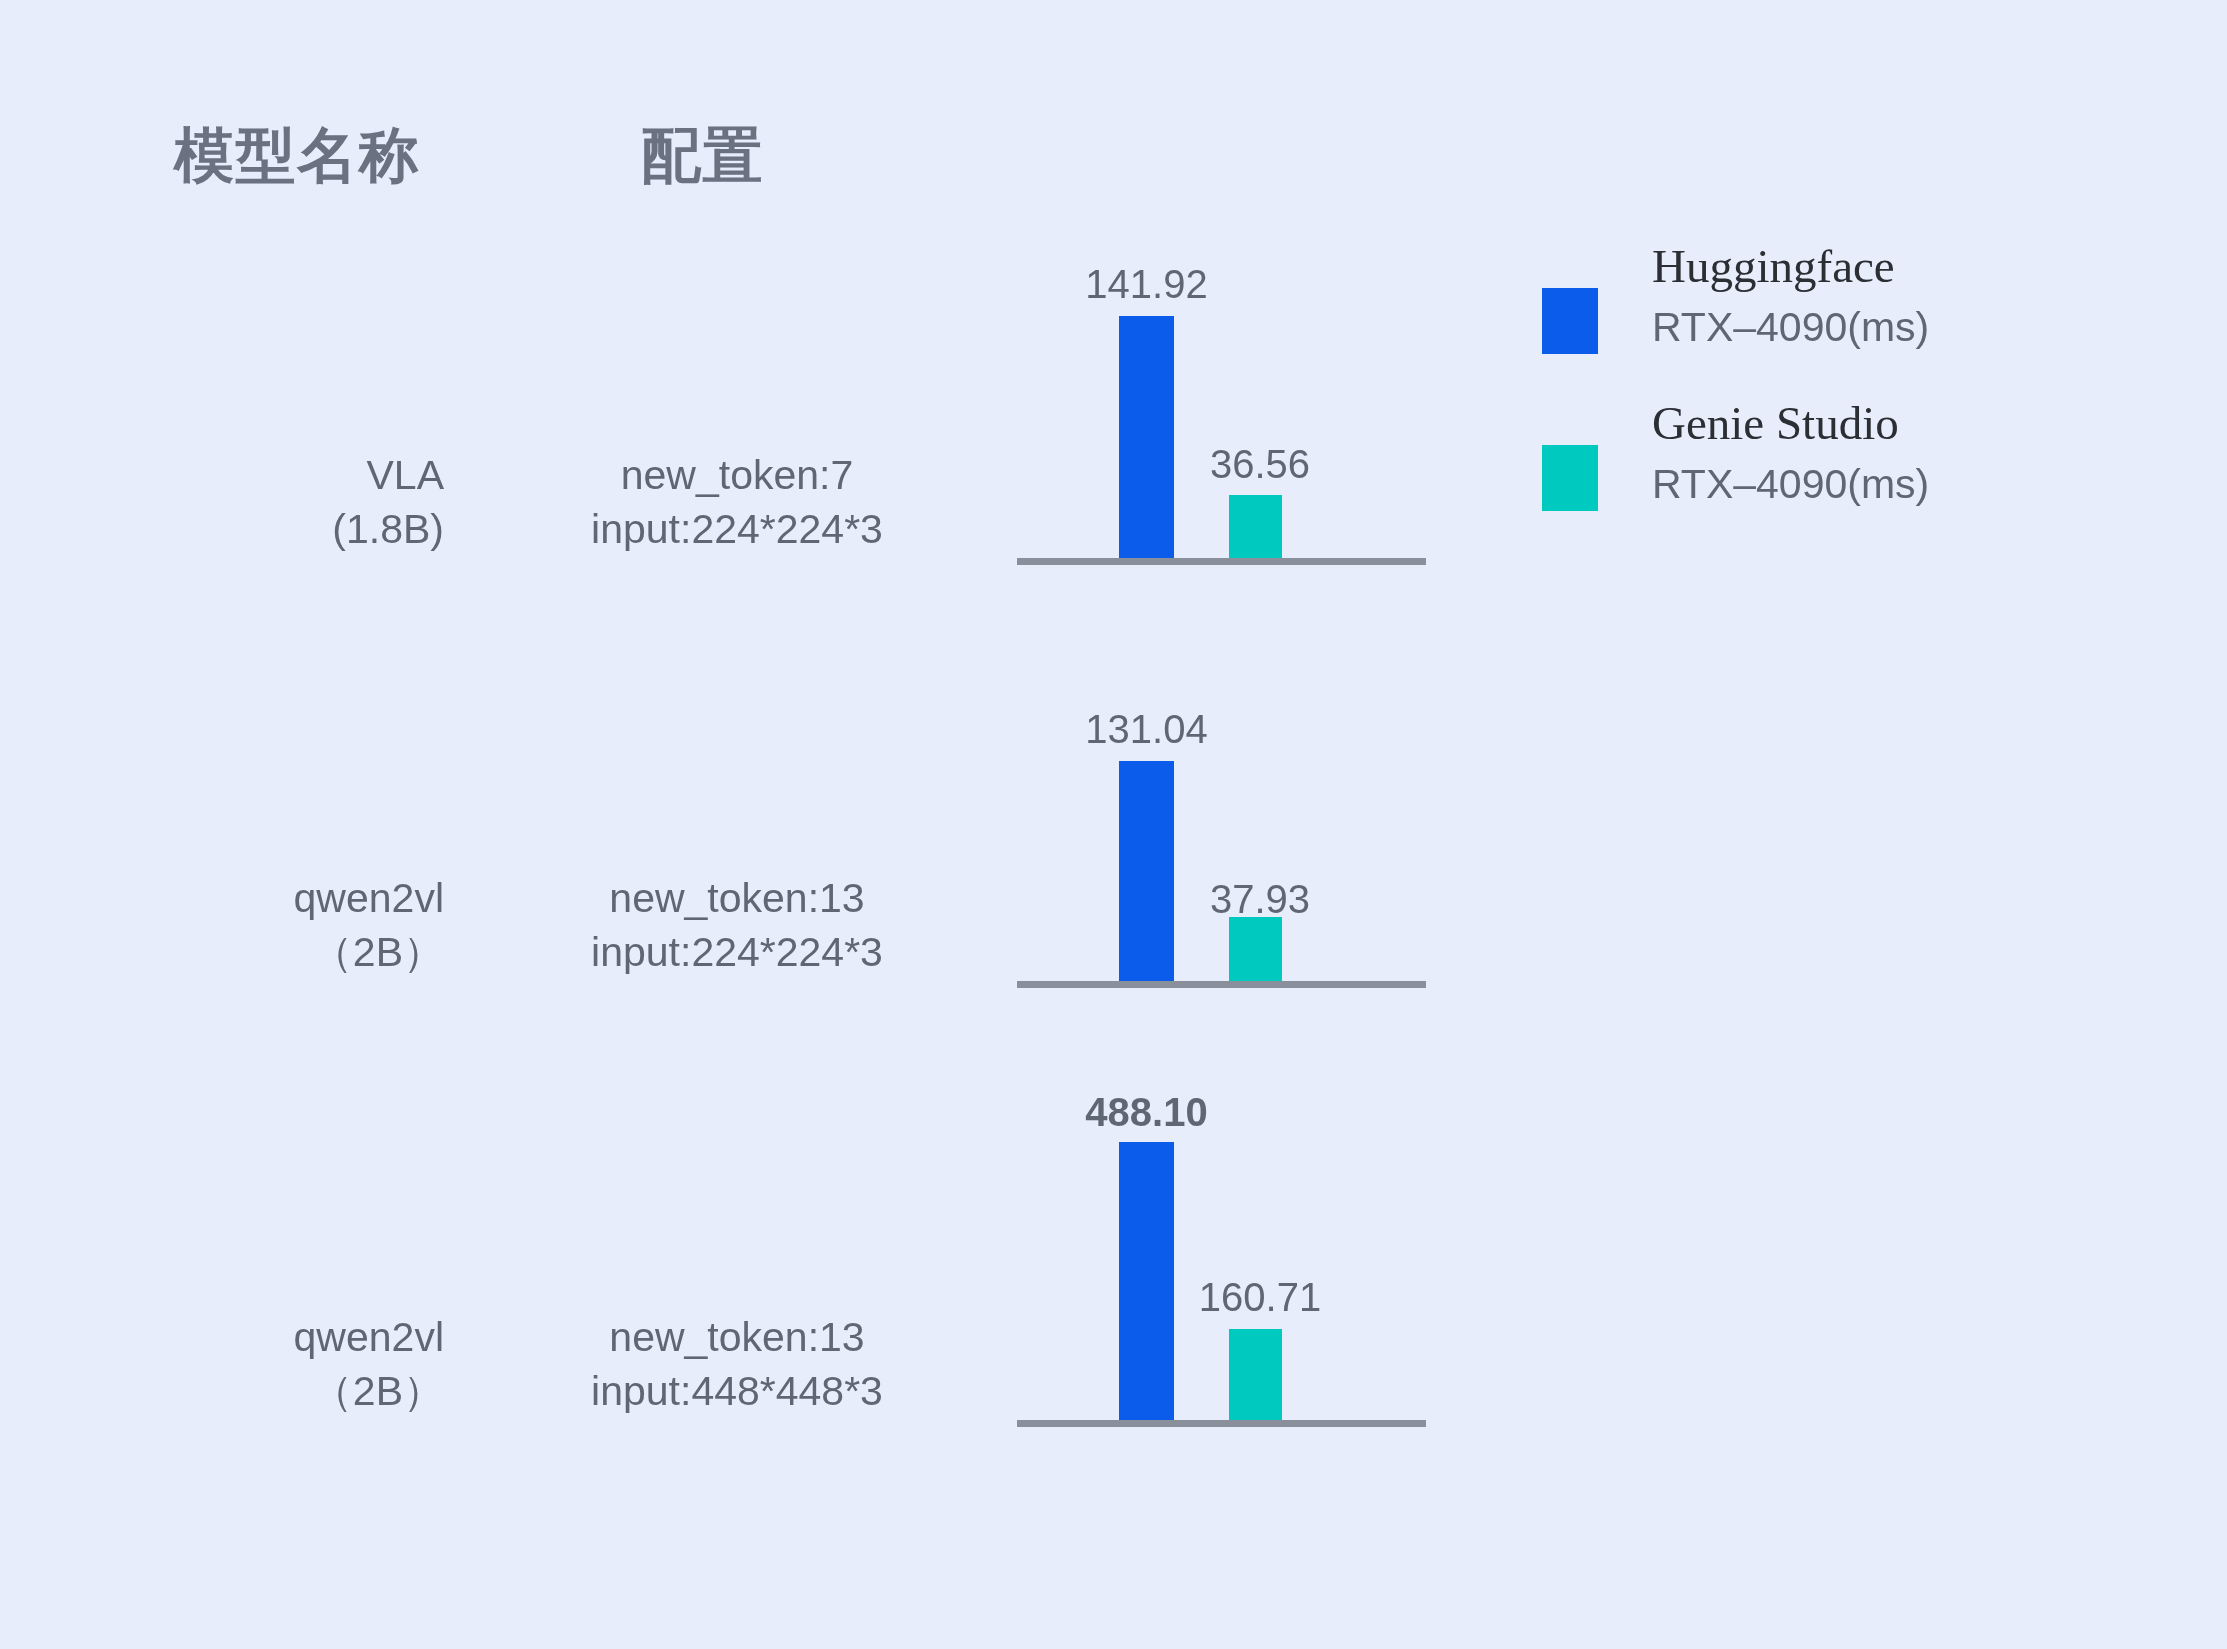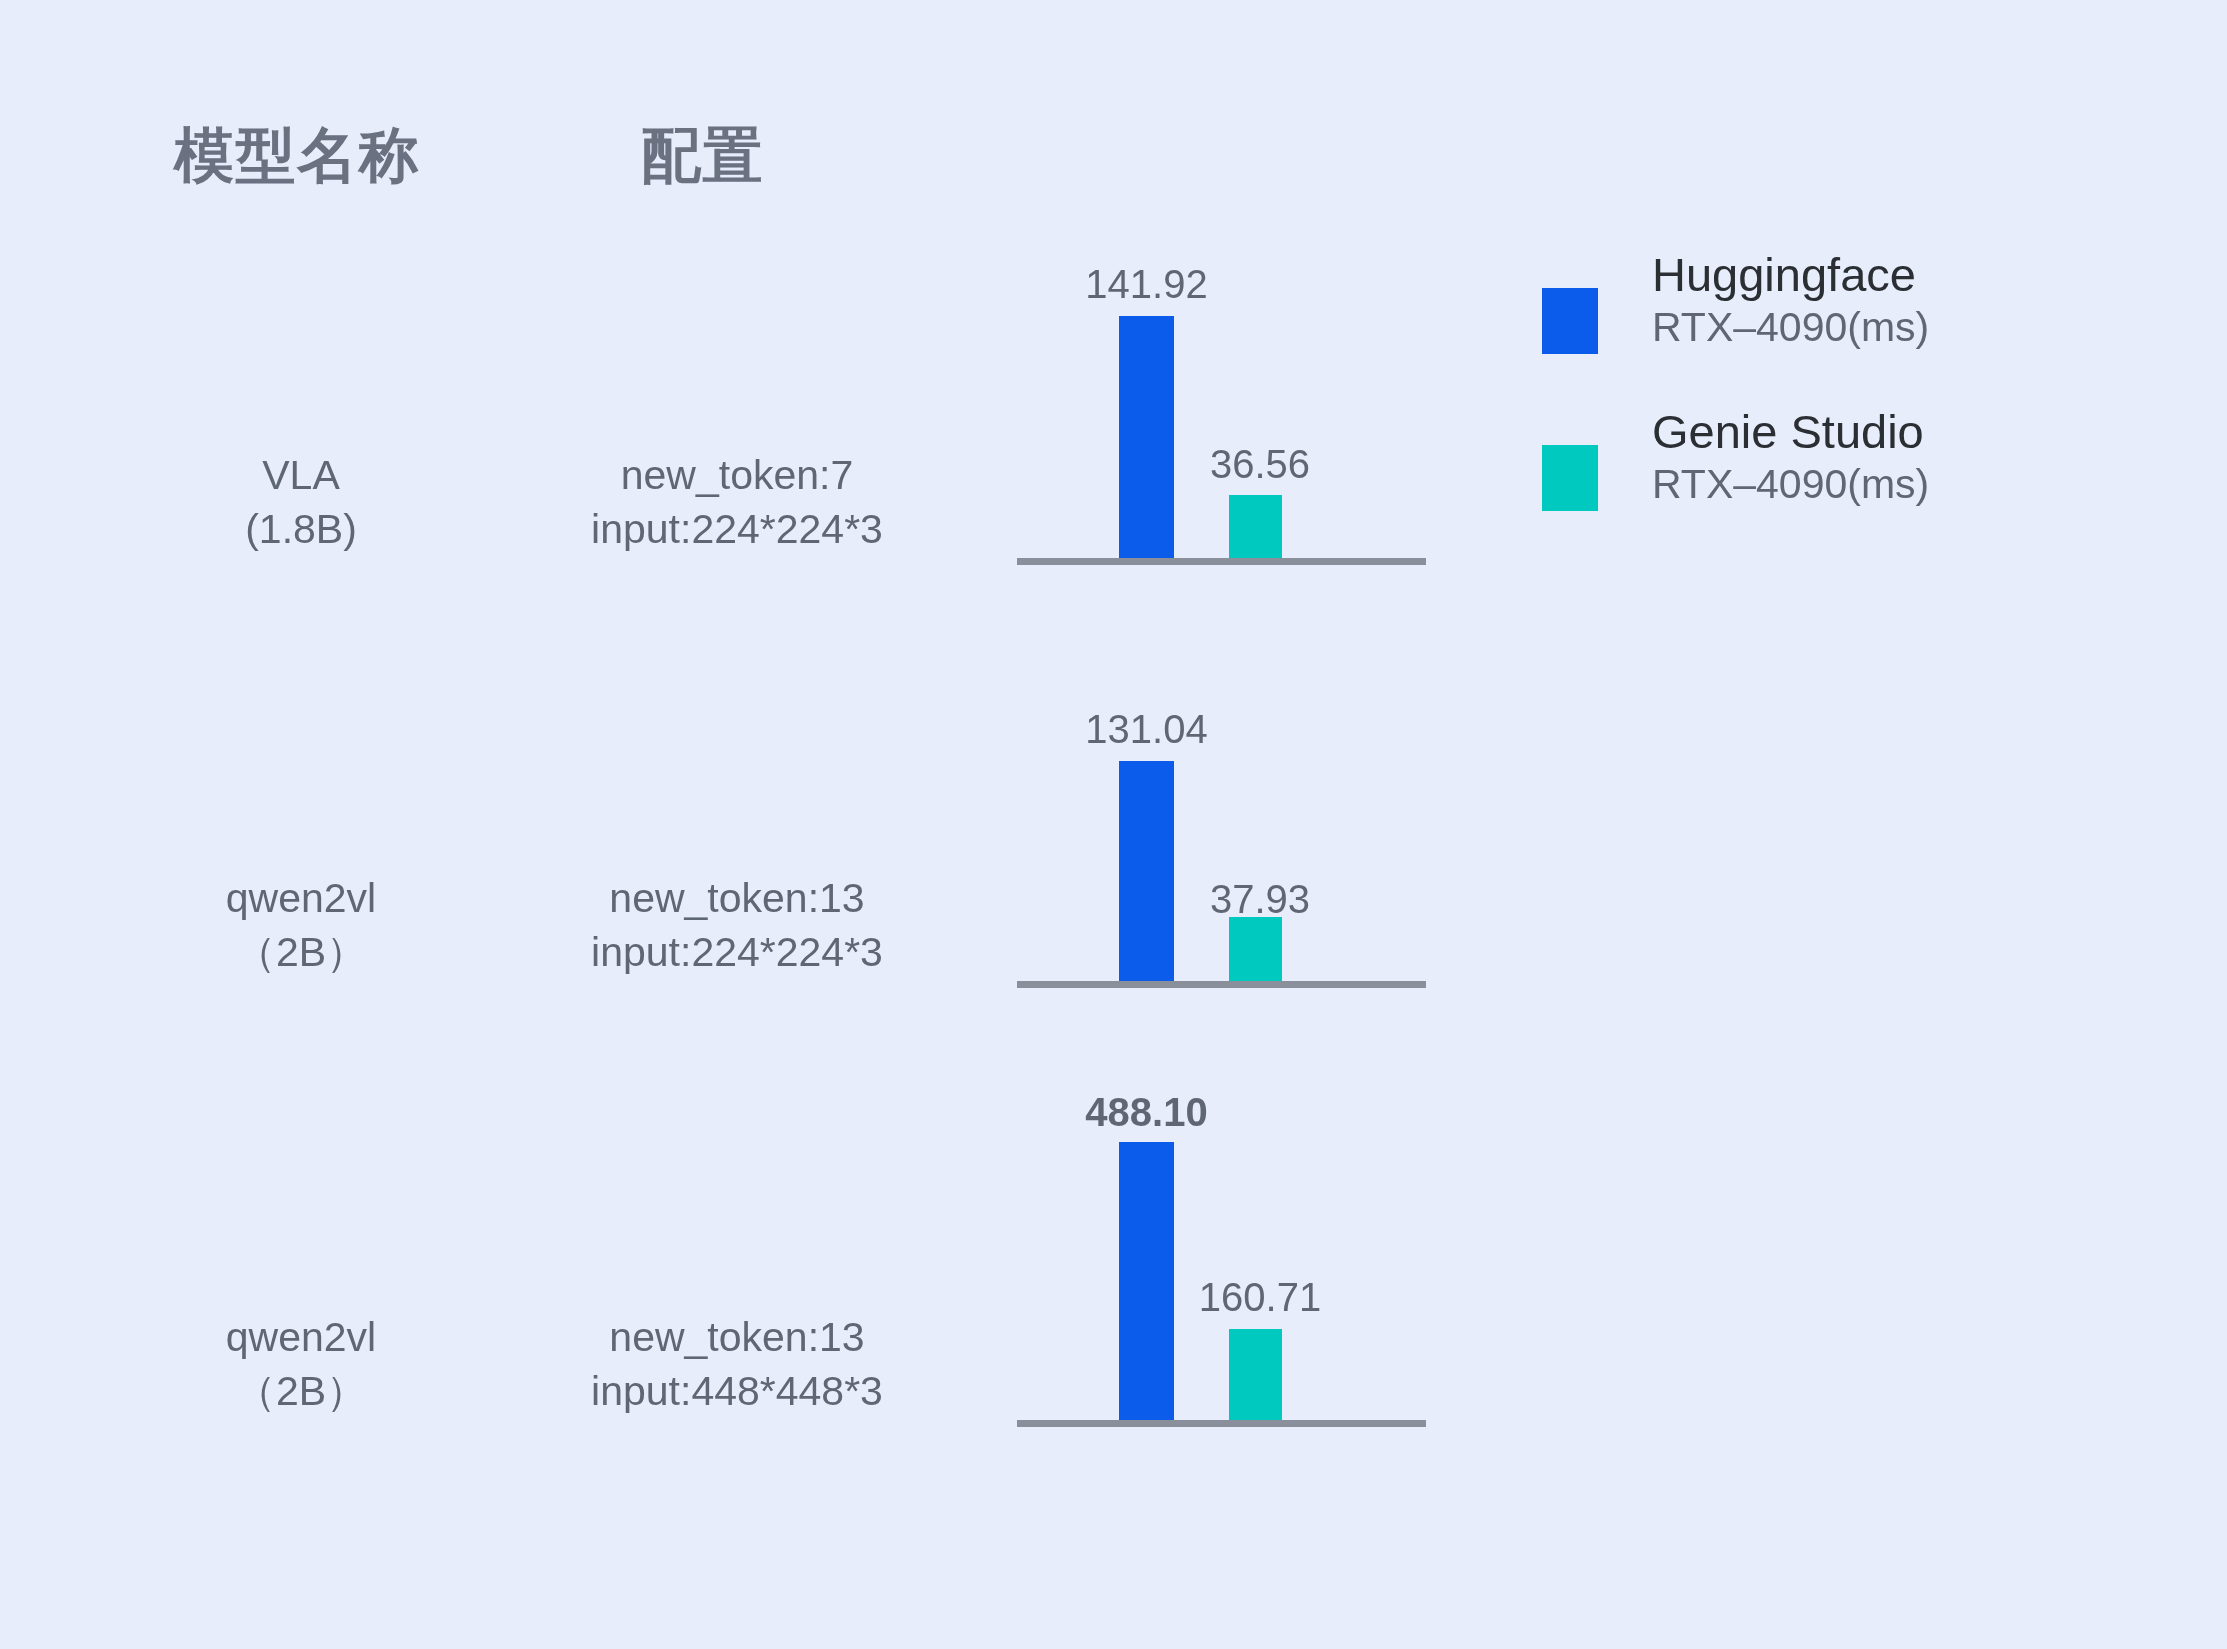--- a/index.html
+++ b/index.html
@@ -54,21 +54,21 @@
   
   .cell {
     position: absolute;
     bottom: 47px;
     text-align: center;
     color: #5f6775;
     font-size: 41px;
     line-height: 1.32;
     white-space: nowrap;
   }
-  .cell-model  { left: 144px; width: 314px; }
+  .cell-model  { left: 130px; width: 314px; text-align: right; }
   .cell-config { left: 486px; width: 502px; }
   .cell .line2 { display: block; }
 
   
   .plot {
     position: absolute;
     left: 1017px;
     width: 409px;
     bottom: 38px;
     height: 329px;
@@ -120,24 +120,25 @@
     left: 0;
     top: 53px;
     width: 56px;
     height: 66px;
   }
   .legend-swatch.hf    { background: #0b5cea; }
   .legend-swatch.genie { background: #00c9bf; }
   .legend-title {
     position: absolute;
     left: 110px;
-    top: 12px;
+    top: 4px;
     font-size: 47px;
     color: #2b2e33;
     white-space: nowrap;
+    font-family: Liberation Serif, serif;
   }
   .legend-sub {
     position: absolute;
     left: 110px;
     top: 69px;
     font-size: 41px;
     color: #5f6775;
     white-space: nowrap;
   }
 </style>

